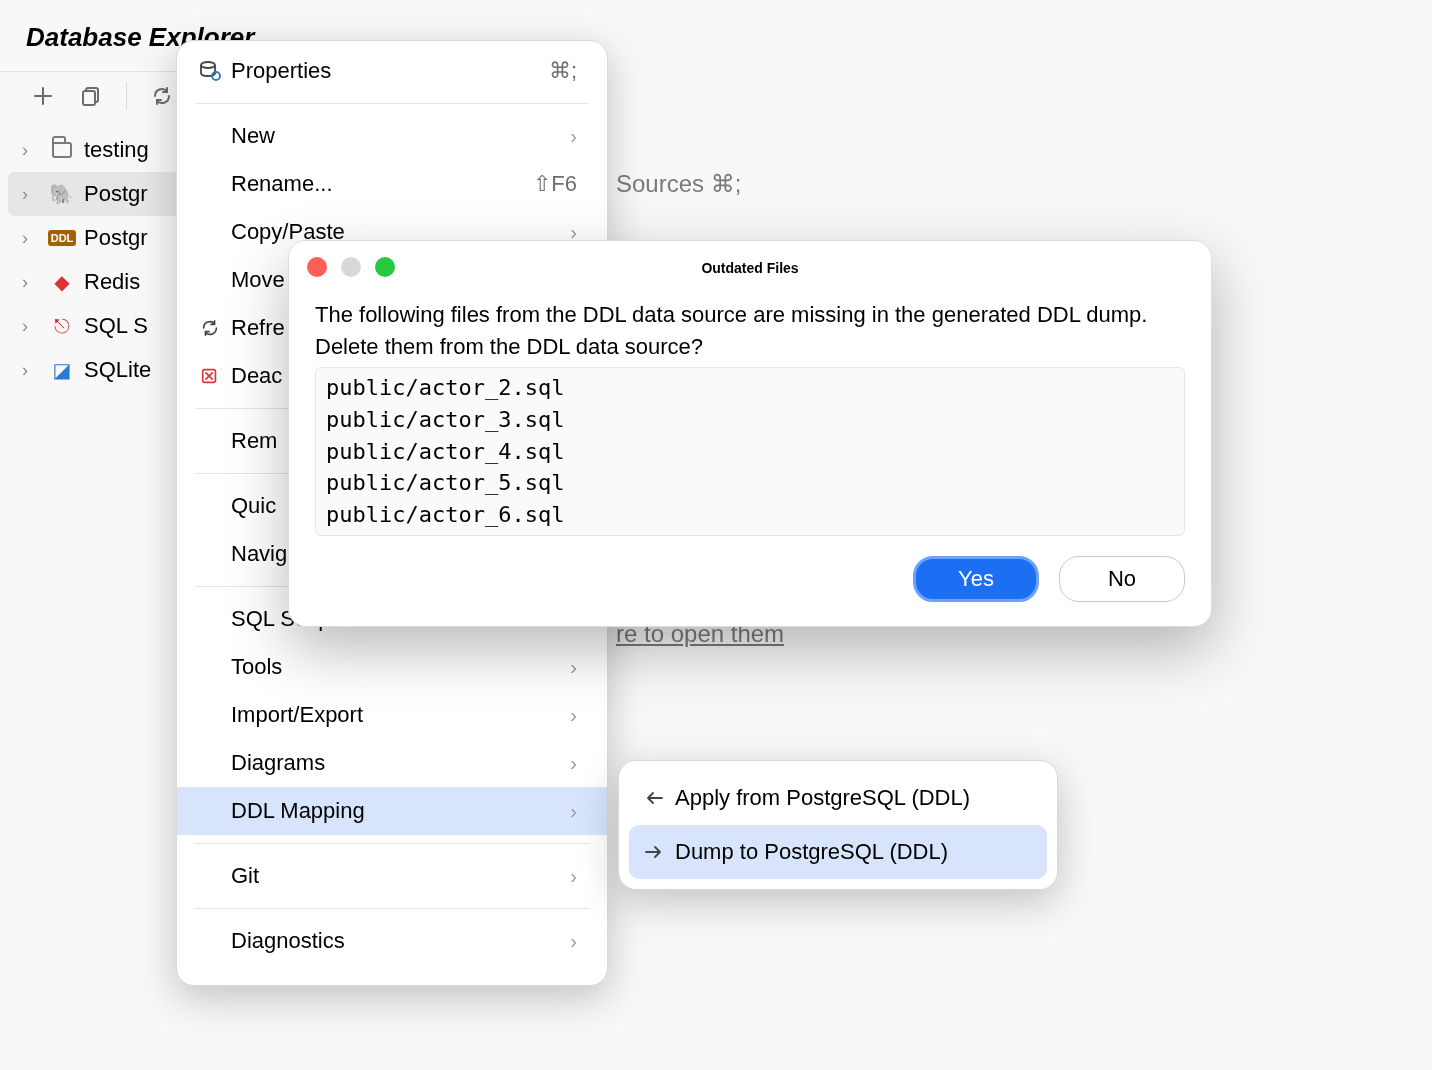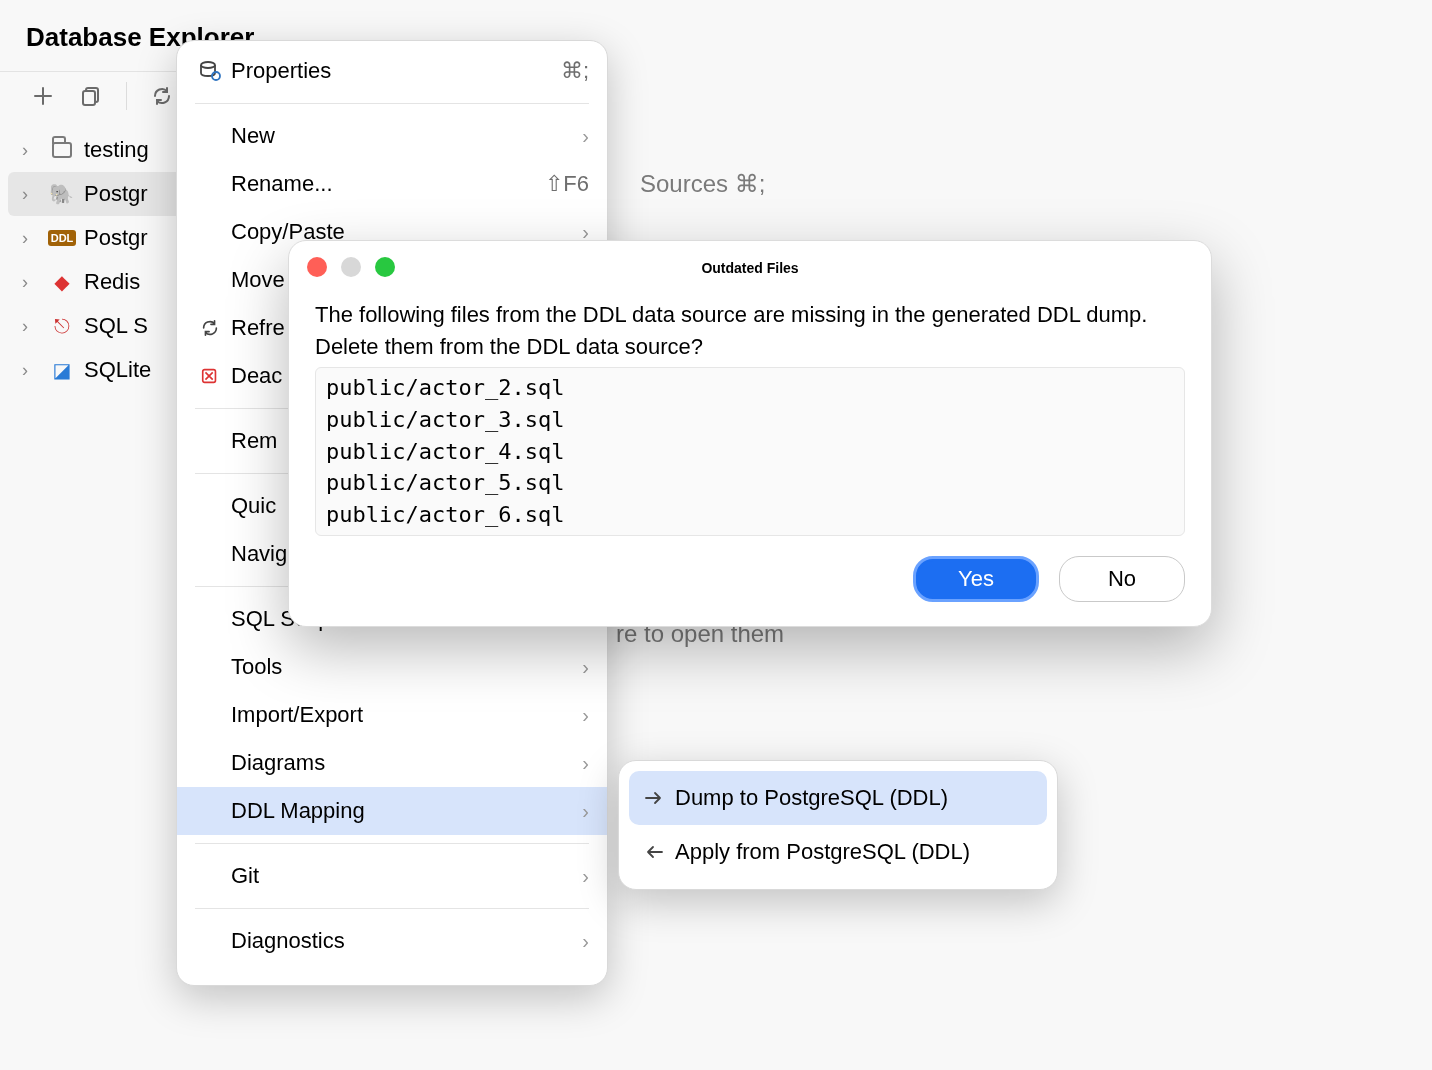--- a/index.html
+++ b/index.html
@@ -18,20 +18,21 @@
   .panel {
     position: absolute;
     left: 0; top: 0;
     width: 520px;
     background: #f8f8f8;
   }
   .panel-title {
     font-size: 26px;
     font-weight: 700;
     padding: 22px 0 18px 26px;
+    font-style: italic;
   }
   .toolbar {
     display: flex;
     align-items: center;
     gap: 22px;
     padding: 10px 0 12px 30px;
     border-top: 1px solid #e3e3e3;
   }
   .toolbar .icon { width: 26px; height: 26px; color: #6b6b6b; display:flex; align-items:center; justify-content:center;}
   .toolbar .vdiv { width:1px; height:28px; background:#dcdcdc; }
@@ -56,21 +57,21 @@
     width: 432px;
     background: #fff;
     border: 1px solid #d9d9d9;
     border-radius: 18px;
     box-shadow: 0 12px 40px rgba(0,0,0,0.22);
     padding: 6px 0 20px 0;
   }
   .menu-item {
     display:flex; align-items:center;
     height: 48px;
-    padding: 0 18px 0 18px;
+    padding: 0 30px 0 18px;
   }
   .menu-item.highlight { background:#d7e4fb; }
   .menu-icon { width:30px; display:flex; align-items:center; justify-content:center; margin-right:6px;}
   .menu-label { flex:1; font-size:22px; }
   .menu-shortcut { color:#6e6e6e; font-size:22px; }
   .menu-chevron { color:#9a9a9a; font-size:20px; margin-left:12px;}
   .menu-sep { height:1px; background:#e4e4e4; margin: 8px 18px; }
 
   
   .submenu {
@@ -80,22 +81,22 @@
     background:#fff;
     border:1px solid #d9d9d9;
     border-radius:18px;
     box-shadow:0 12px 40px rgba(0,0,0,0.22);
     padding: 10px 0;
   }
   .submenu .menu-item { padding:0 22px 0 20px; height:54px;}
   .submenu .menu-item.highlight { background:#d7e4fb; border-radius:10px; margin:0 10px; padding:0 12px 0 10px;}
 
   
-  .bg-hint1 { position:absolute; left:640px; top:170px; font-size:24px; color:#7a7a7a;}
-  .bg-hint2 { position:absolute; left:616px; top:620px; font-size:24px; color:#7a7a7a;}
+  .bg-hint1 { position:absolute; left:616px; top:170px; font-size:24px; color:#7a7a7a;}
+  .bg-hint2 { position:absolute; left:616px; top:620px; font-size:24px; color:#7a7a7a;text-decoration:underline;}
 
   
   .dialog {
     position:absolute;
     left:288px; top:240px;
     width: 924px;
     background:#fff;
     border:1px solid #dcdcdc;
     border-radius:18px;
     box-shadow:0 22px 60px rgba(0,0,0,0.28);
@@ -316,35 +317,35 @@
   </div>
   <div class="menu-sep"></div>
   <div class="menu-item">
     <span class="menu-icon"></span>
     <span class="menu-label">Diagnostics</span>
     <span class="menu-chevron">›</span>
   </div>
 </div>
 
 <div class="submenu">
+  <div class="menu-item">
+    <span class="menu-icon">
+        <svg width="22" height="18" viewBox="0 0 22 18">
+          <path d="M19 9H5M10 4L5 9l5 5" stroke="#444" stroke-width="1.8" fill="none" stroke-linecap="round" stroke-linejoin="round"></path>
+        </svg>
+      </span>
+    <span class="menu-label">Apply from PostgreSQL (DDL)</span>
+  </div>
   <div class="menu-item highlight">
     <span class="menu-icon">
         <svg width="22" height="18" viewBox="0 0 22 18">
           <path d="M3 9h14M12 4l5 5-5 5" stroke="#444" stroke-width="1.8" fill="none" stroke-linecap="round" stroke-linejoin="round"></path>
         </svg>
       </span>
     <span class="menu-label">Dump to PostgreSQL (DDL)</span>
-  </div>
-  <div class="menu-item">
-    <span class="menu-icon">
-        <svg width="22" height="18" viewBox="0 0 22 18">
-          <path d="M19 9H5M10 4L5 9l5 5" stroke="#444" stroke-width="1.8" fill="none" stroke-linecap="round" stroke-linejoin="round"></path>
-        </svg>
-      </span>
-    <span class="menu-label">Apply from PostgreSQL (DDL)</span>
   </div>
 </div>
 
 <div class="dialog">
   <div class="titlebar">
     <div class="traffic">
       <span class="dot red"></span>
       <span class="dot yellow"></span>
       <span class="dot green"></span>
     </div>

